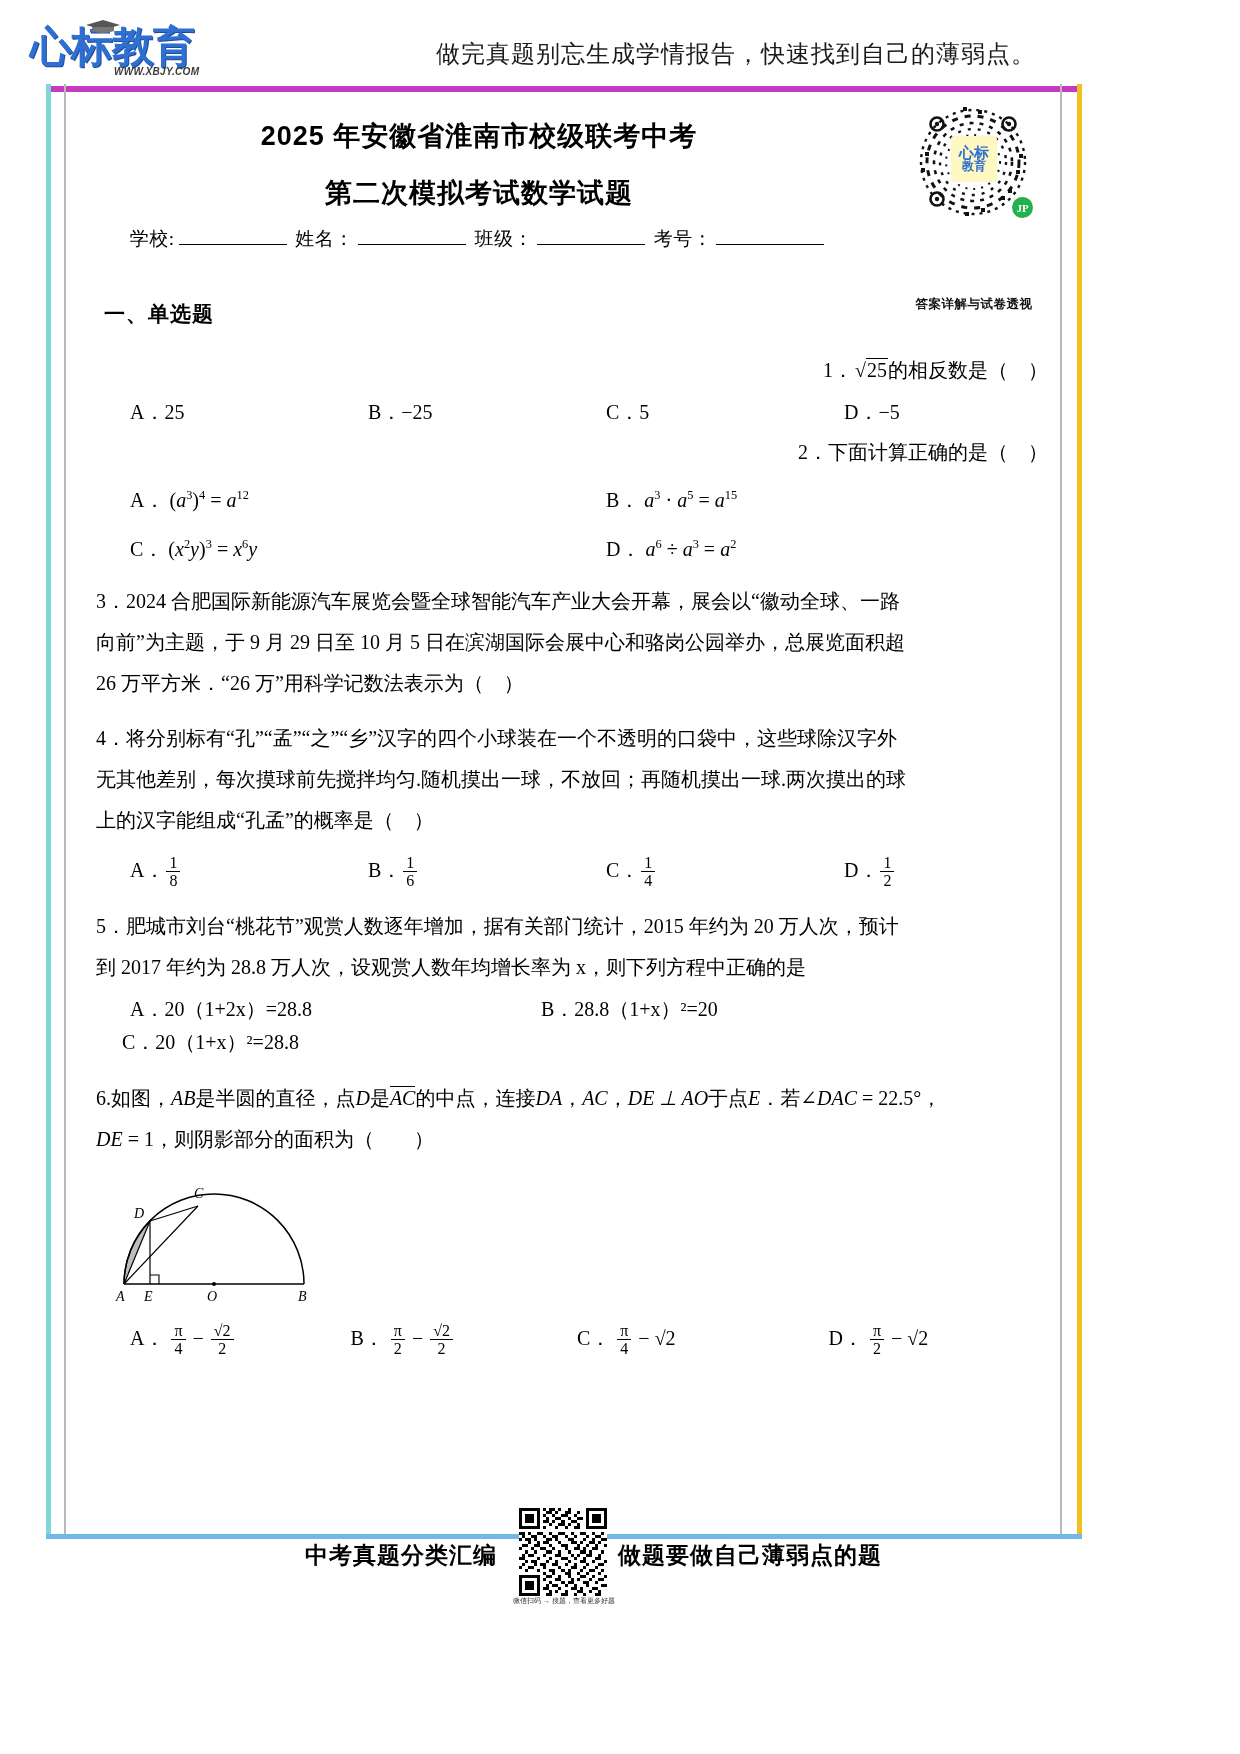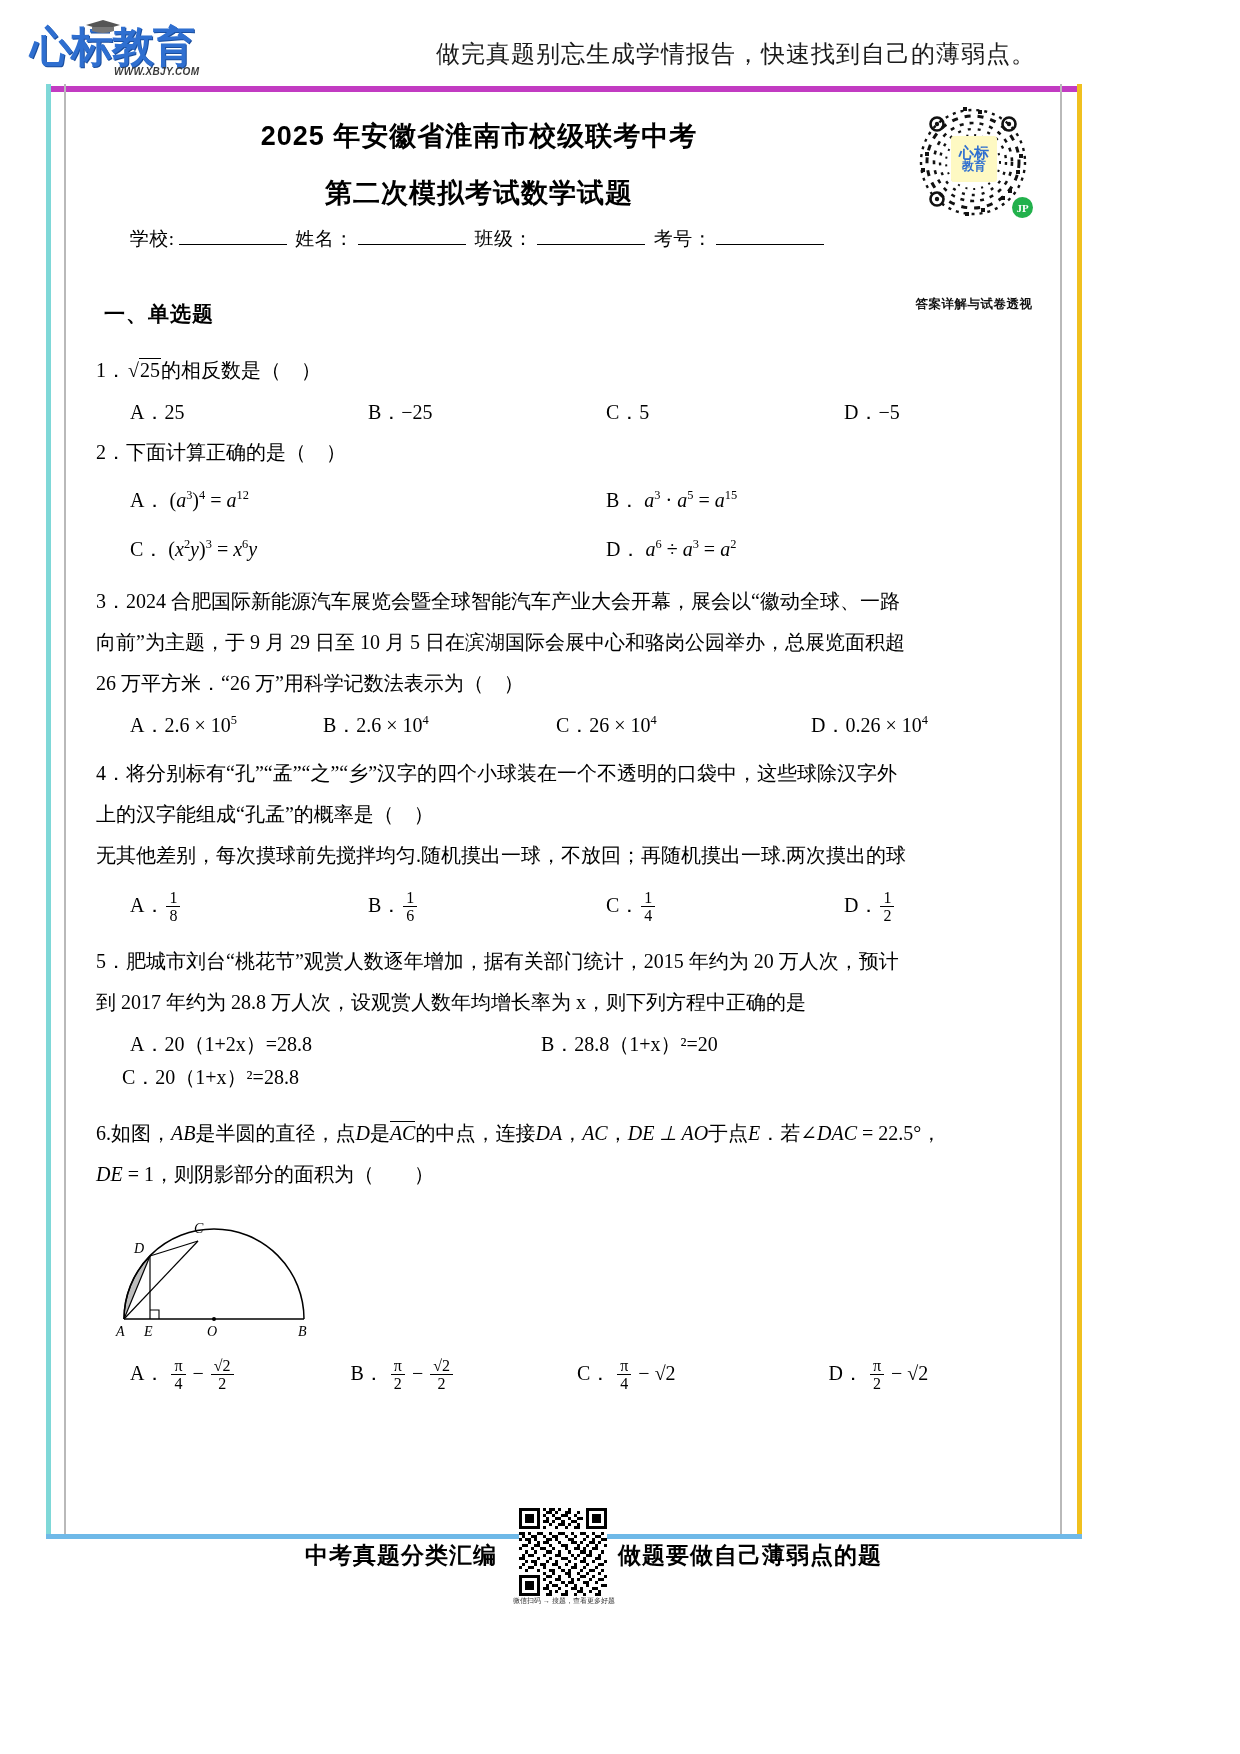--- a/index.html
+++ b/index.html
@@ -133,21 +133,21 @@
   
   .content {
     position: absolute; left: 96px; top: 300px;
     width: 952px;
   }
   .section-head {
     font-family: "Liberation Sans", sans-serif;
     font-weight: bold; font-size: 21px;
     margin: 0 0 22px 8px; letter-spacing: 1px;
   }
-  .q { font-size: 20px; line-height: 41px; margin-bottom: 2px; }
+  .q { font-size: 20px; line-height: 41px; margin-bottom: 2px; text-align: right; }
   .q-stem { text-align: justify; }
   .opts { display: flex; margin: 8px 0 6px 0; }
   .opts > div { font-size: 20px; }
   .o4 > div { width: 25%; padding-left: 34px; }
   .o2 > div { width: 50%; padding-left: 34px; }
   .o2b > div:first-child { width: 44%; padding-left: 34px; }
   .o2b > div:last-child  { width: 56%; padding-left: 26px; }
   .o4b > div:nth-child(1){ width: 23%; padding-left: 34px; }
   .o4b > div:nth-child(2){ width: 23%; padding-left: 8px; }
   .o4b > div:nth-child(3){ width: 27%; padding-left: 22px; }
@@ -301,31 +301,25 @@
       <span>D．</span>
       <span><i class="v">a</i><sup>6</sup> ÷ <i class="v">a</i><sup>3</sup> = <i class="v">a</i><sup>2</sup></span>
     </div>
   </div>
 
   <div class="q q-stem" style="margin-top:18px">
     <div><span>3．</span><span>2024 合肥国际新能源汽车展览会暨全球智能汽车产业大会开幕，展会以“徽动全球、一路</span></div>
     <div>向前”为主题，于 9 月 29 日至 10 月 5 日在滨湖国际会展中心和骆岗公园举办，总展览面积超</div>
     <div>26 万平方米．“26 万”用科学记数法表示为（　）</div>
   </div>
-  <div class="opts o4b">
-    <div>A．2.6 × 10<sup>5</sup></div>
-    <div>B．2.6 × 10<sup>4</sup></div>
-    <div>C．26 × 10<sup>4</sup></div>
-    <div>D．0.26 × 10<sup>4</sup></div>
-  </div>
 
   <div class="q q-stem" style="margin-top:14px">
     <div><span>4．</span><span>将分别标有“孔”“孟”“之”“乡”汉字的四个小球装在一个不透明的口袋中，这些球除汉字外</span></div>
+    <div>无其他差别，每次摸球前先搅拌均匀.随机摸出一球，不放回；再随机摸出一球.两次摸出的球</div>
     <div>上的汉字能组成“孔孟”的概率是（　）</div>
-    <div>无其他差别，每次摸球前先搅拌均匀.随机摸出一球，不放回；再随机摸出一球.两次摸出的球</div>
   </div>
   <div class="opts o4" style="margin-top:14px">
     <div><span>A．</span><span class="frac">
           <span>1</span>
           <span>8</span>
         </span></div>
     <div><span>B．</span><span class="frac">
           <span>1</span>
           <span>6</span>
         </span></div>

